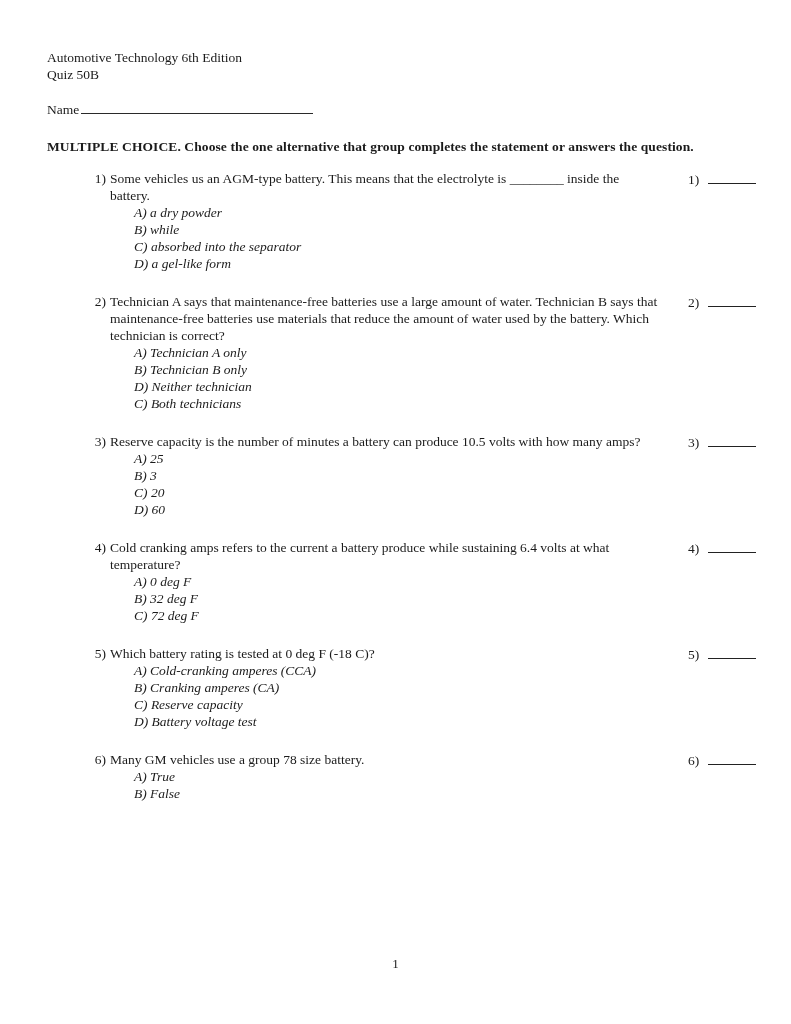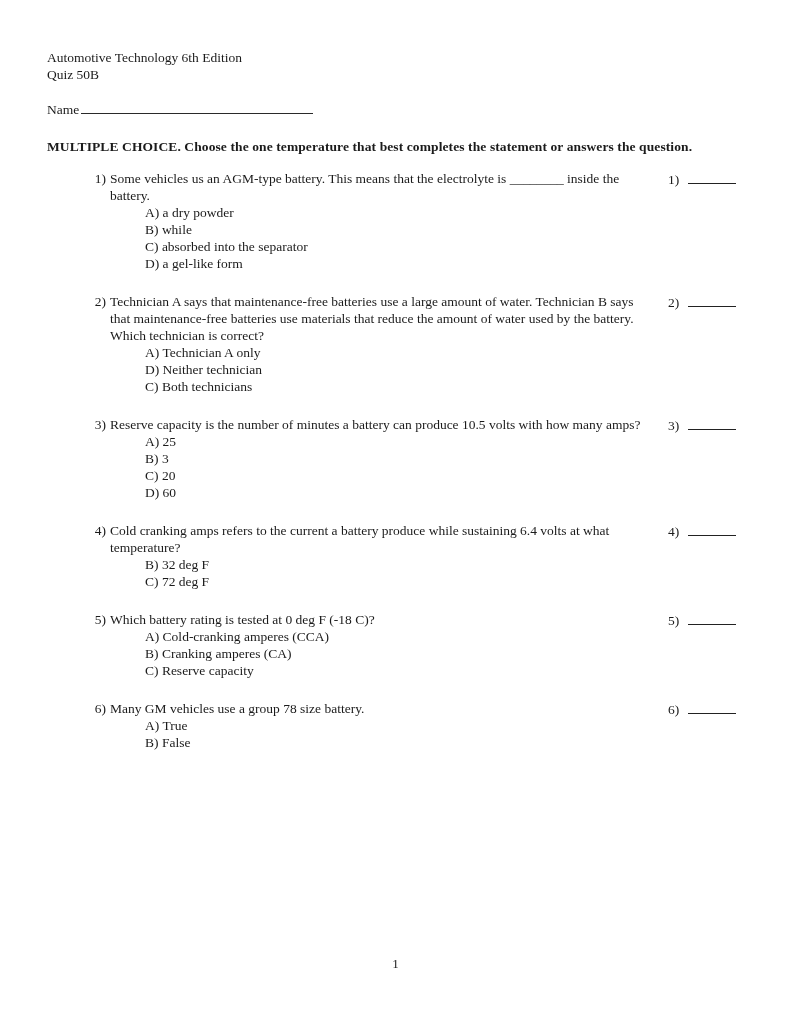--- a/index.html
+++ b/index.html
@@ -7,21 +7,21 @@
   .page {
     width: 791px;
     height: 1024px;
     margin: 0 auto;
     background: #ffffff;
     position: relative;
     font-family: "Liberation Serif", serif;
     font-size: 13.5px;
     line-height: 17px;
     color: #1b1b1b;
-    padding: 49px 45px 0 47px;
+    padding: 49px 25px 0 47px;
   }
   .header-block { margin-bottom: 18px; }
   .header-title, .quiz-number { font-size: 13.5px; }
   .name-row { margin-bottom: 20px; }
   .name-line {
     display: inline-block;
     width: 232px;
     border-bottom: 1px solid #2a2a2a;
     height: 13px;
     margin-left: 2px;
@@ -46,21 +46,21 @@
     max-width: 600px;
   }
   .q-num {
     flex: 0 0 auto;
     min-width: 14px;
     margin-right: 4px;
     text-align: right;
   }
   .q-body { flex: 1 1 auto; }
   .q-text { margin-bottom: 0; }
-  .choices { margin-left: 35px; }
+  .choices { margin-left: 24px; font-style: italic; }
   .choice { white-space: nowrap; }
   .q-ans {
     flex: 0 0 78px;
     white-space: nowrap;
     padding-top: 0;
   }
   .answer-blank {
     display: inline-block;
     width: 48px;
     border-bottom: 1.3px solid #222;
@@ -84,21 +84,21 @@
 
   <div class="header-block">
     <div class="header-title">Automotive Technology 6th Edition</div>
     <div class="quiz-number">Quiz 50B</div>
   </div>
 
   <div class="name-row">
     <span>Name</span><span class="name-line"></span>
   </div>
 
-  <div class="instructions">MULTIPLE CHOICE.  Choose the one temperature that best completes the statement or answers the question.</div>
+  <div class="instructions">MULTIPLE CHOICE.  Choose the one alternative that group completes the statement or answers the question.</div>
 
   <div class="questions">
 
     <div class="question">
       <div class="q-left">
         <span class="q-num">1)</span>
         <div class="q-body">
           <div class="q-text">Some vehicles us an AGM-type battery. This means that the electrolyte is ________ inside the battery.</div>
           <div class="choices">
             <div class="choice">A) a dry powder</div>
@@ -113,20 +113,21 @@
       </div>
     </div>
 
     <div class="question">
       <div class="q-left">
         <span class="q-num">2)</span>
         <div class="q-body">
           <div class="q-text">Technician A says that maintenance-free batteries use a large amount of water. Technician B says that maintenance-free batteries use materials that reduce the amount of water used by the battery. Which technician is correct?</div>
           <div class="choices">
             <div class="choice">A) Technician A only</div>
+            <div class="choice">B) Technician B only</div>
             <div class="choice">D) Neither technician</div>
             <div class="choice">C) Both technicians</div>
           </div>
         </div>
       </div>
       <div class="q-ans">
         <span>2)</span><span class="answer-blank"></span>
       </div>
     </div>
 
@@ -147,39 +148,41 @@
         <span>3)</span><span class="answer-blank"></span>
       </div>
     </div>
 
     <div class="question">
       <div class="q-left">
         <span class="q-num">4)</span>
         <div class="q-body">
           <div class="q-text">Cold cranking amps refers to the current a battery produce while sustaining 6.4 volts at what temperature?</div>
           <div class="choices">
+            <div class="choice">A) 0 deg F</div>
             <div class="choice">B) 32 deg F</div>
             <div class="choice">C) 72 deg F</div>
           </div>
         </div>
       </div>
       <div class="q-ans">
         <span>4)</span><span class="answer-blank"></span>
       </div>
     </div>
 
     <div class="question">
       <div class="q-left">
         <span class="q-num">5)</span>
         <div class="q-body">
           <div class="q-text">Which battery rating is tested at 0 deg F (-18 C)?</div>
           <div class="choices">
             <div class="choice">A) Cold-cranking amperes (CCA)</div>
             <div class="choice">B) Cranking amperes (CA)</div>
             <div class="choice">C) Reserve capacity</div>
+            <div class="choice">D) Battery voltage test</div>
           </div>
         </div>
       </div>
       <div class="q-ans">
         <span>5)</span><span class="answer-blank"></span>
       </div>
     </div>
 
     <div class="question">
       <div class="q-left">

